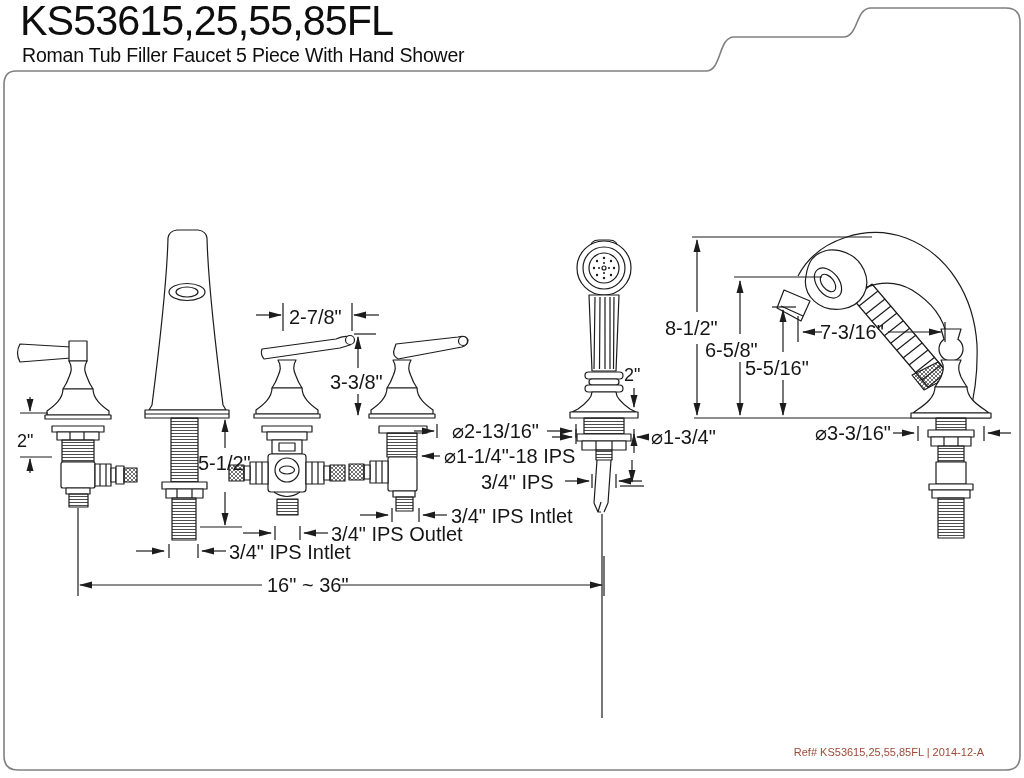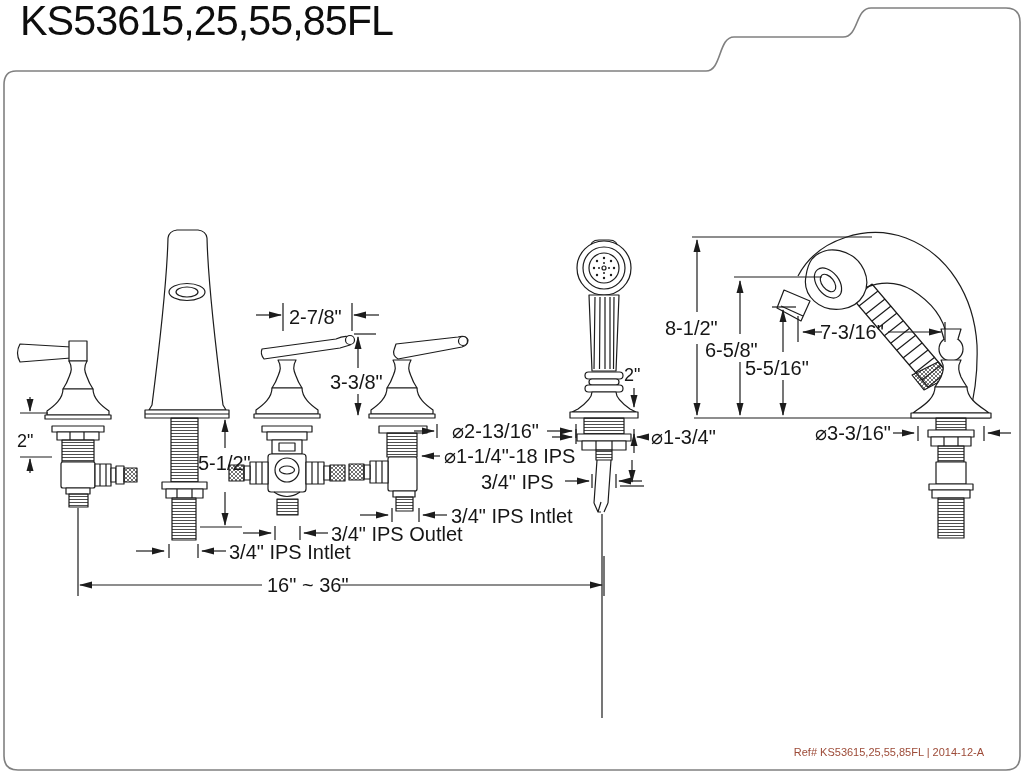--- a/index.html
+++ b/index.html
@@ -302,14 +302,15 @@
     <text class="dimS" x="624" y="381">2"</text>
     <text class="dim" x="651" y="444">⌀1-3/4"</text>
     <text class="dim" x="665" y="335">8-1/2"</text>
     <text class="dim" x="705" y="357">6-5/8"</text>
     <text class="dim" x="745" y="375">5-5/16"</text>
     <text class="dim" x="820" y="339">7-3/16"</text>
     <text class="dim" x="815" y="440">⌀3-3/16"</text>
   </svg>
 
   <div class="title">KS53615,25,55,85FL</div>
+  <div class="subtitle">Roman Tub Filler Faucet 5 Piece With Hand Shower</div>
   <div class="ref">Ref# KS53615,25,55,85FL | 2014-12-A</div>
 </div>
 
 </body></html>

